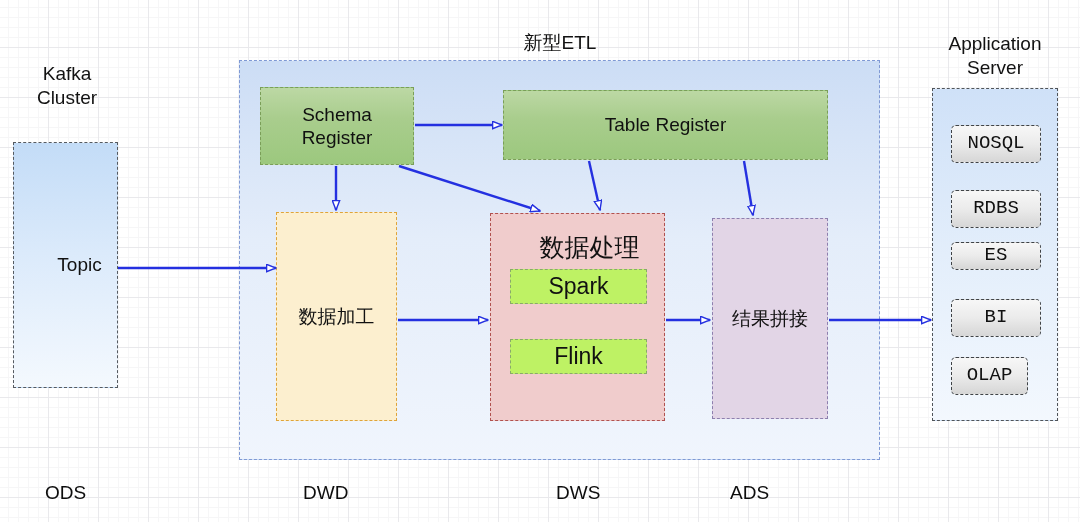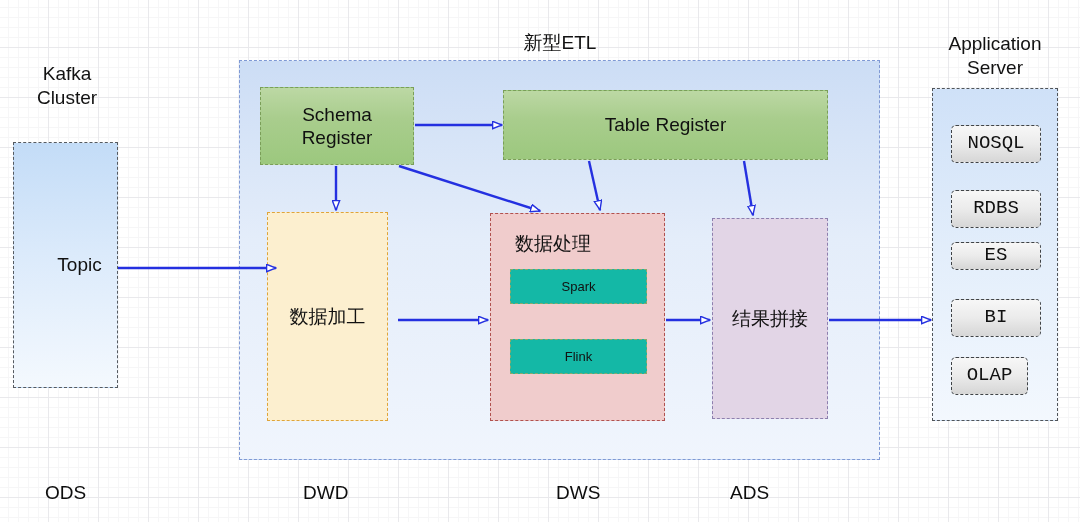--- a/index.html
+++ b/index.html
@@ -65,33 +65,33 @@
     color: #101010;
   }
   #proc-box {
     border: 1.6px dashed #b0514f;
     background: #f0cccc;
     display: block;
   }
   #proc-title {
     position: absolute;
     left: 0; right: 0; top: 18px;
-    text-align: left;
-    font-size: 19px;
+    text-align: center;
+    font-size: 25px;
     margin-left: 24px;
   }
   .sub-green {
     position: absolute;
     box-sizing: border-box;
     border: 1.3px dashed #89a96b;
-    background: #14b8a6;
-    display: flex;
-    align-items: center;
-    justify-content: center;
-    font-size: 13px;
+    background: #bef264;
+    display: flex;
+    align-items: center;
+    justify-content: center;
+    font-size: 23px;
   }
   #dwd-box {
     border: 1.6px dashed #dfa43a;
     background: #fcefcf;
     font-size: 19px;
   }
   #ads-box {
     border: 1.5px dashed #8d7fae;
     background: #e2d5e6;
     font-size: 19px;
@@ -144,21 +144,21 @@
 
   <div class="node green-reg" id="schema-register" style="left:260px; top:87px; width:154px; height:78px; white-space:pre-line;">
     <span>Schema
 Register</span>
   </div>
 
   <div class="node green-reg" id="table-register" style="left:503px; top:90px; width:325px; height:70px;">
     <span>Table Register</span>
   </div>
 
-  <div class="node" id="dwd-box" style="left:267px; top:212px; width:121px; height:209px;">
+  <div class="node" id="dwd-box" style="left:276px; top:212px; width:121px; height:209px;">
     <span>数据加工</span>
   </div>
 
   <div class="node" id="proc-box" style="left:490px; top:213px; width:175px; height:208px;">
     <div id="proc-title">数据处理</div>
     <div class="sub-green" style="left:19px; top:55px; width:137px; height:35px;">
       <span>Spark</span>
     </div>
     <div class="sub-green" style="left:19px; top:125px; width:137px; height:35px;">
       <span>Flink</span>

